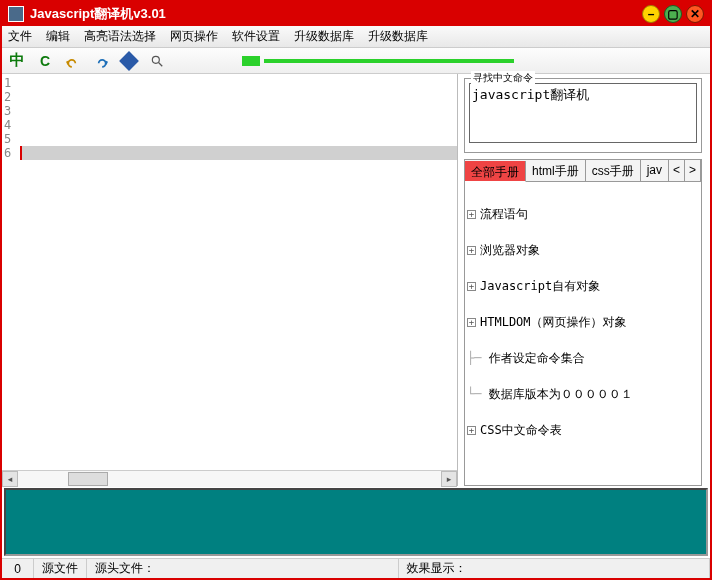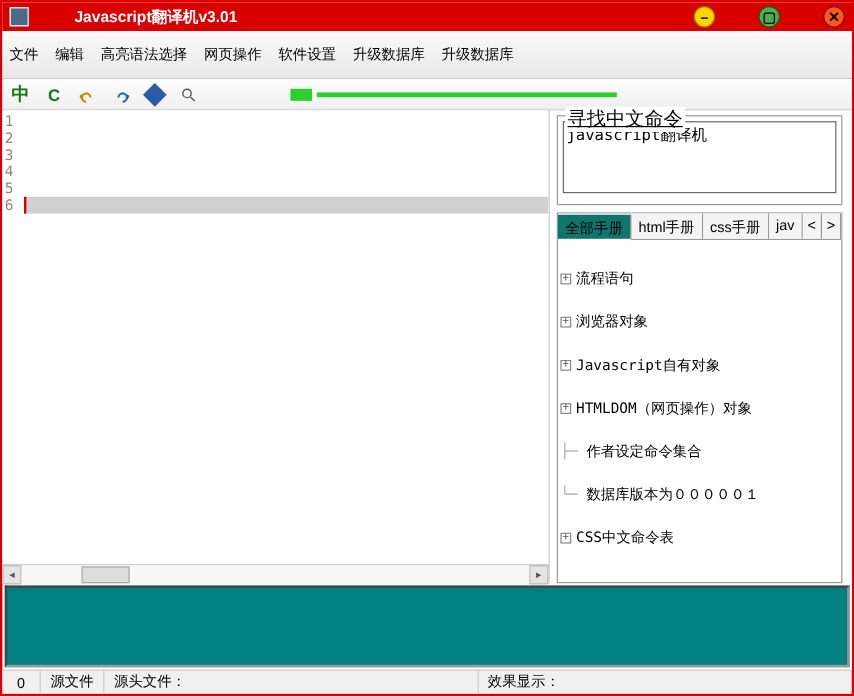--- a/index.html
+++ b/index.html
@@ -1,25 +1,25 @@
 <!DOCTYPE html>
 <html><head>
 <meta charset="utf-8">
 <style>
 * { box-sizing: border-box; margin: 0; padding: 0; }
 body { font-family: "SimSun", "宋体", sans-serif; font-size: 12px; background: #fff; width: 712px; height: 580px; overflow: hidden; }
 .window { width: 712px; height: 580px; border: 2px solid #d90000; background: #fff; display: flex; flex-direction: column; }
-.titlebar { height: 24px; background: #d90000; display: flex; align-items: center; padding: 0 6px; color: #fff; font-weight: bold; font-size: 13px; gap: 32px; }
+.titlebar { height: 24px; background: #d90000; display: flex; align-items: center; padding: 0 6px; color: #fff; font-weight: bold; font-size: 13px; }
 .titlebar .app-icon { width: 16px; height: 16px; background: #4a6a8a; margin-right: 6px; display: inline-block; border: 1px solid #fff; }
 .titlebar .title { flex: 1; }
 .titlebar .ctl { width: 18px; height: 18px; border-radius: 50%; margin-left: 4px; display: flex; align-items: center; justify-content: center; font-weight: bold; font-size: 12px; color: #000; cursor: pointer; }
 .ctl.min { background: #ffd400; border: 1px solid #a07a00; }
 .ctl.max { background: #4caf50; border: 1px solid #1b5e20; }
 .ctl.close { background: #ff5722; border: 1px solid #7a1a00; }
-.menubar { height: 40px; background: linear-gradient(#fafafa,#e8e8e8); border-bottom: 1px solid #ccc; display: flex; align-items: center; padding: 0 6px; gap: 14px; font-size: 12px; }
+.menubar { height: 22px; background: linear-gradient(#fafafa,#e8e8e8); border-bottom: 1px solid #ccc; display: flex; align-items: center; padding: 0 6px; gap: 14px; font-size: 12px; }
 .menubar span { cursor: default; }
 .toolbar { height: 26px; background: linear-gradient(#fdfdfd,#efefef); border-bottom: 1px solid #ccc; display: flex; align-items: center; padding: 0 6px; gap: 10px; }
 .tb-btn { cursor: pointer; display: flex; align-items: center; justify-content: center; width: 18px; height: 18px; }
 .tb-cn { color: #0d7a0d; font-weight: bold; font-size: 15px; font-family: "SimHei","黑体",sans-serif; }
 .tb-c { color: #0d7a0d; font-weight: bold; font-size: 14px; }
 .tb-undo svg, .tb-redo svg { width: 14px; height: 14px; }
 .tb-cube { width: 14px; height: 14px; background: #2a5aa8; transform: rotate(45deg); }
 .tb-mag svg { width: 14px; height: 14px; }
 .toolbar .spacer { flex: 1; }
 .toolbar .prog-wrap { display: flex; align-items: center; gap: 4px; }
@@ -31,26 +31,26 @@
 .gutter { width: 18px; background: #fff; color: #888; font-family: Consolas, monospace; font-size: 12px; padding: 2px 2px; text-align: left; line-height: 14px; }
 .code { flex: 1; position: relative; font-family: Consolas, monospace; font-size: 12px; line-height: 14px; padding-top: 2px; }
 .cursor-line { position: absolute; left: 0; right: 0; height: 14px; top: 72px; background: #d0d0d0; }
 .caret { position: absolute; left: 0; top: 72px; width: 2px; height: 14px; background: #d90000; }
 .hscroll { height: 16px; background: #f0f0f0; border-top: 1px solid #ccc; display: flex; align-items: center; }
 .hscroll .sq { width: 16px; height: 16px; background: #e4e4e4; border: 1px solid #bbb; display:flex;align-items:center;justify-content:center;font-size:9px;color:#555; }
 .hscroll .track { flex: 1; height: 16px; background: #f7f7f7; position: relative; }
 .hscroll .thumb { position: absolute; left: 50px; width: 40px; height: 14px; top: 1px; background: #ddd; border: 1px solid #aaa; }
 .right-pane { flex: 1; display: flex; flex-direction: column; padding: 4px 8px 0 6px; gap: 6px; min-height: 0; }
 .search-box { border: 1px solid #999; padding: 4px 4px 6px 4px; position: relative; }
-.search-box .legend { position: absolute; top: -8px; left: 6px; background: #fff; padding: 0 2px; font-size: 16px; text-decoration: underline; }
+.search-box .legend { position: absolute; top: -8px; left: 6px; background: #fff; padding: 0 2px; font-size: 10px; }
 .search-box textarea { width: 100%; height: 60px; resize: none; border: 1px solid #666; font-family: "SimSun","宋体",monospace; font-size: 13px; padding: 2px; }
 .manual { flex:1; display:flex; flex-direction:column; border:1px solid #999; min-height:0; }
 .tabs { display:flex; height:22px; border-bottom:1px solid #999; background:#f4f4f4; }
 .tab { padding: 3px 6px; border-right:1px solid #999; font-size:12px; cursor:pointer; background:#f4f4f4; white-space:nowrap; }
-.tab.active { background:#0f766e; border-bottom:1px solid #fff; position:relative; top:1px; }
+.tab.active { background:#ef4444; border-bottom:1px solid #fff; position:relative; top:1px; }
 .tab.nav { width:16px; text-align:center; padding:3px 0; }
 .tree { flex:1; overflow:auto; padding:4px 2px; font-family:"SimSun","宋体",monospace; font-size:12px; line-height:16px; }
 .tree .node { white-space:nowrap;margin-top:20px; }
 .tree .box { display:inline-block; width:9px; height:9px; border:1px solid #888; text-align:center; line-height:7px; font-size:9px; margin-right:4px; vertical-align:middle; color:#555; }
 .tree .conn { color:#aaa; }
 .bottom-panel { height: 68px; background: #008080; border: 2px inset #999; margin: 2px; }
 .statusbar { height: 20px; background: #f0f0f0; border-top:1px solid #ccc; display:flex; align-items:center; font-size:12px; }
 .statusbar .cell { border-right:1px solid #ccc; padding: 2px 8px; height:100%; display:flex; align-items:center; }
 .statusbar .cell.num { width: 32px; justify-content:center; }
 </style>

